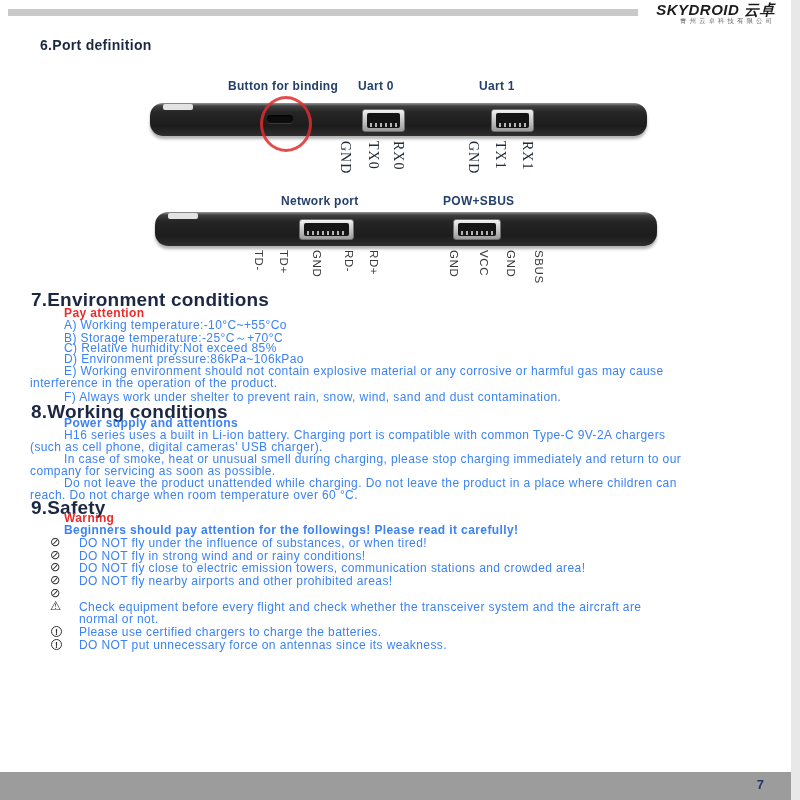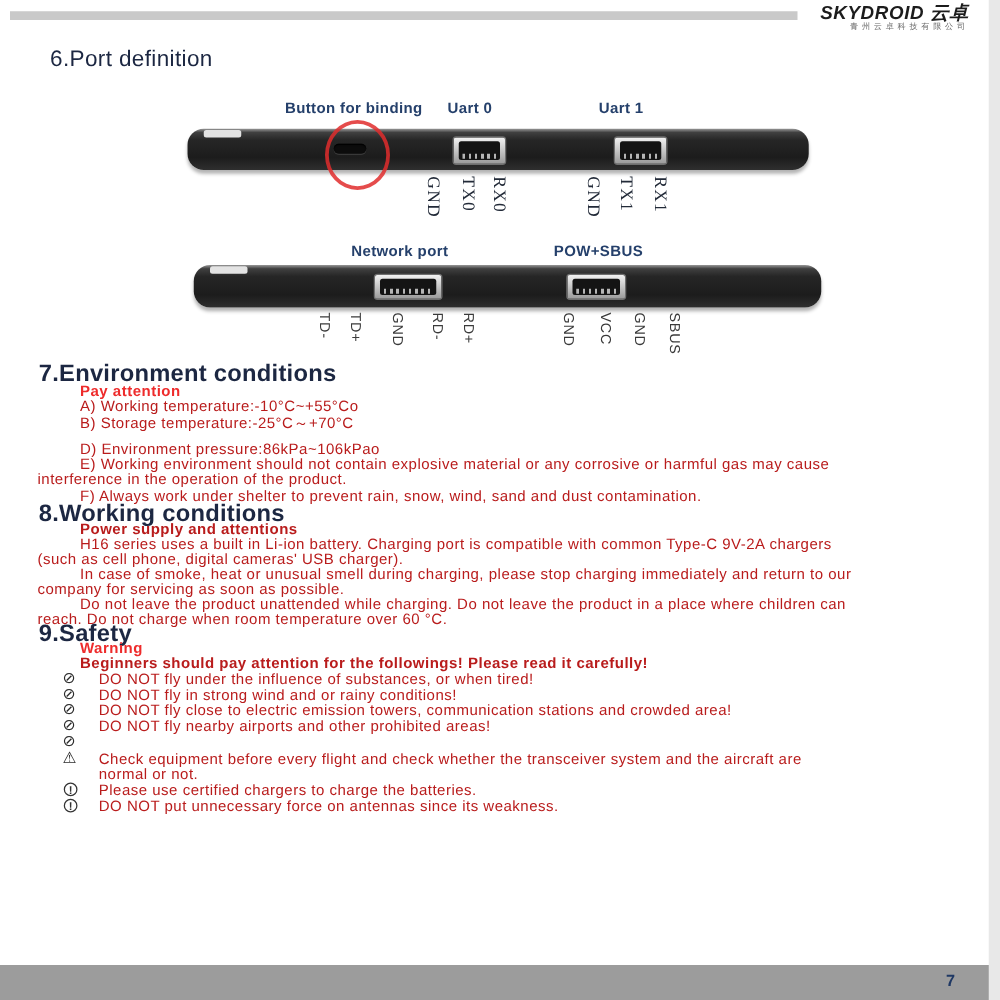--- a/index.html
+++ b/index.html
@@ -9,23 +9,23 @@
   .top-bar{position:absolute;left:8px;top:9px;width:630px;height:7px;background:#c9c9c9;}
   .brand{position:absolute;top:1px;right:25px;font-style:italic;font-weight:bold;
          font-size:15px;letter-spacing:.5px;color:#1c1c1c;white-space:nowrap;}
   .brand-sub{position:absolute;top:17px;right:25px;font-size:6.5px;letter-spacing:3px;
              color:#6a6a6a;white-space:nowrap;}
   .right-strip{position:absolute;right:0;top:0;width:9px;height:800px;background:#e8e8e8;z-index:50;}
   
   .footer{position:absolute;left:0;bottom:0;width:792px;height:28px;background:#9c9c9c;}
   .page-num{position:absolute;right:28px;top:5px;font-size:13px;font-weight:bold;color:#1f3864;}
   
-  .h6{position:absolute;left:40px;top:37px;font-size:18px;font-weight:normal;color:#1c2742;letter-spacing:.3px;text-align:right;}
+  .h6{position:absolute;left:40px;top:37px;font-size:14px;font-weight:bold;color:#1c2742;letter-spacing:.3px;text-align:right;}
   .sec-h{position:absolute;font-size:19px;font-weight:bold;color:#1c2742;letter-spacing:.2px;white-space:nowrap;}
-  .tline{position:absolute;font-size:12px;letter-spacing:.4px;white-space:nowrap;color:#b91c1c;}
+  .tline{position:absolute;font-size:12px;letter-spacing:.4px;white-space:nowrap;color:#3b82f6;}
   .red{color:#ee2b2b;font-weight:bold;}
   .bold{font-weight:bold;}
   
   .fig-label{position:absolute;font-size:12px;font-weight:bold;color:#25406b;letter-spacing:.3px;white-space:nowrap;}
   
   .bar{position:absolute;border-radius:13px;
        background:linear-gradient(180deg,#979797 0,#404040 3px,#262626 9px,#1c1c1c 70%,#2f2f2f 100%);
        box-shadow:0 3px 3px rgba(0,0,0,.3);}
   .notch{position:absolute;left:13px;top:1px;width:30px;height:6px;background:#e3e3e3;border-radius:2px;}
   .btn-slot{position:absolute;width:26px;height:8px;background:#0c0c0c;border-radius:4px;
@@ -104,20 +104,21 @@
   <div class="pin r2" style="left:368px;top:250px">RD+</div>
   <div class="pin r2" style="left:448px;top:250px">GND</div>
   <div class="pin r2" style="left:478px;top:250px">VCC</div>
   <div class="pin r2" style="left:505px;top:250px">GND</div>
   <div class="pin r2" style="left:533px;top:250px">SBUS</div>
 
   <div class="sec-h" style="left:31px;top:289px">7.Environment conditions</div>
   <div class="tline red" style="left:64px;top:306px">Pay attention</div>
   <div class="tline" style="left:64px;top:318px">A) Working temperature:-10°C~+55°Co</div>
   <div class="tline" style="left:64px;top:330px">B) Storage temperature:-25°C～+70°C</div>
+  <div class="tline" style="left:64px;top:341px">C) Relative humidity:Not exceed 85%</div>
   <div class="tline" style="left:64px;top:352px">D) Environment pressure:86kPa~106kPao</div>
   <div class="tline" style="left:64px;top:364px">E) Working environment should not contain explosive material or any corrosive or harmful gas may cause</div>
   <div class="tline" style="left:30px;top:376px">interference in the operation of the product.</div>
   <div class="tline" style="left:64px;top:390px">F) Always work under shelter to prevent rain, snow, wind, sand and dust contamination.</div>
 
   <div class="sec-h" style="left:31px;top:401px">8.Working conditions</div>
   <div class="tline bold" style="left:64px;top:416px">Power supply and attentions</div>
   <div class="tline" style="left:64px;top:428px">H16 series uses a built in Li-ion battery. Charging port is compatible with common Type-C 9V-2A chargers</div>
   <div class="tline" style="left:30px;top:440px">(such as cell phone, digital cameras'  USB charger).</div>
   <div class="tline" style="left:64px;top:452px">In case of smoke, heat or unusual smell during charging, please stop charging immediately and return to our</div>

